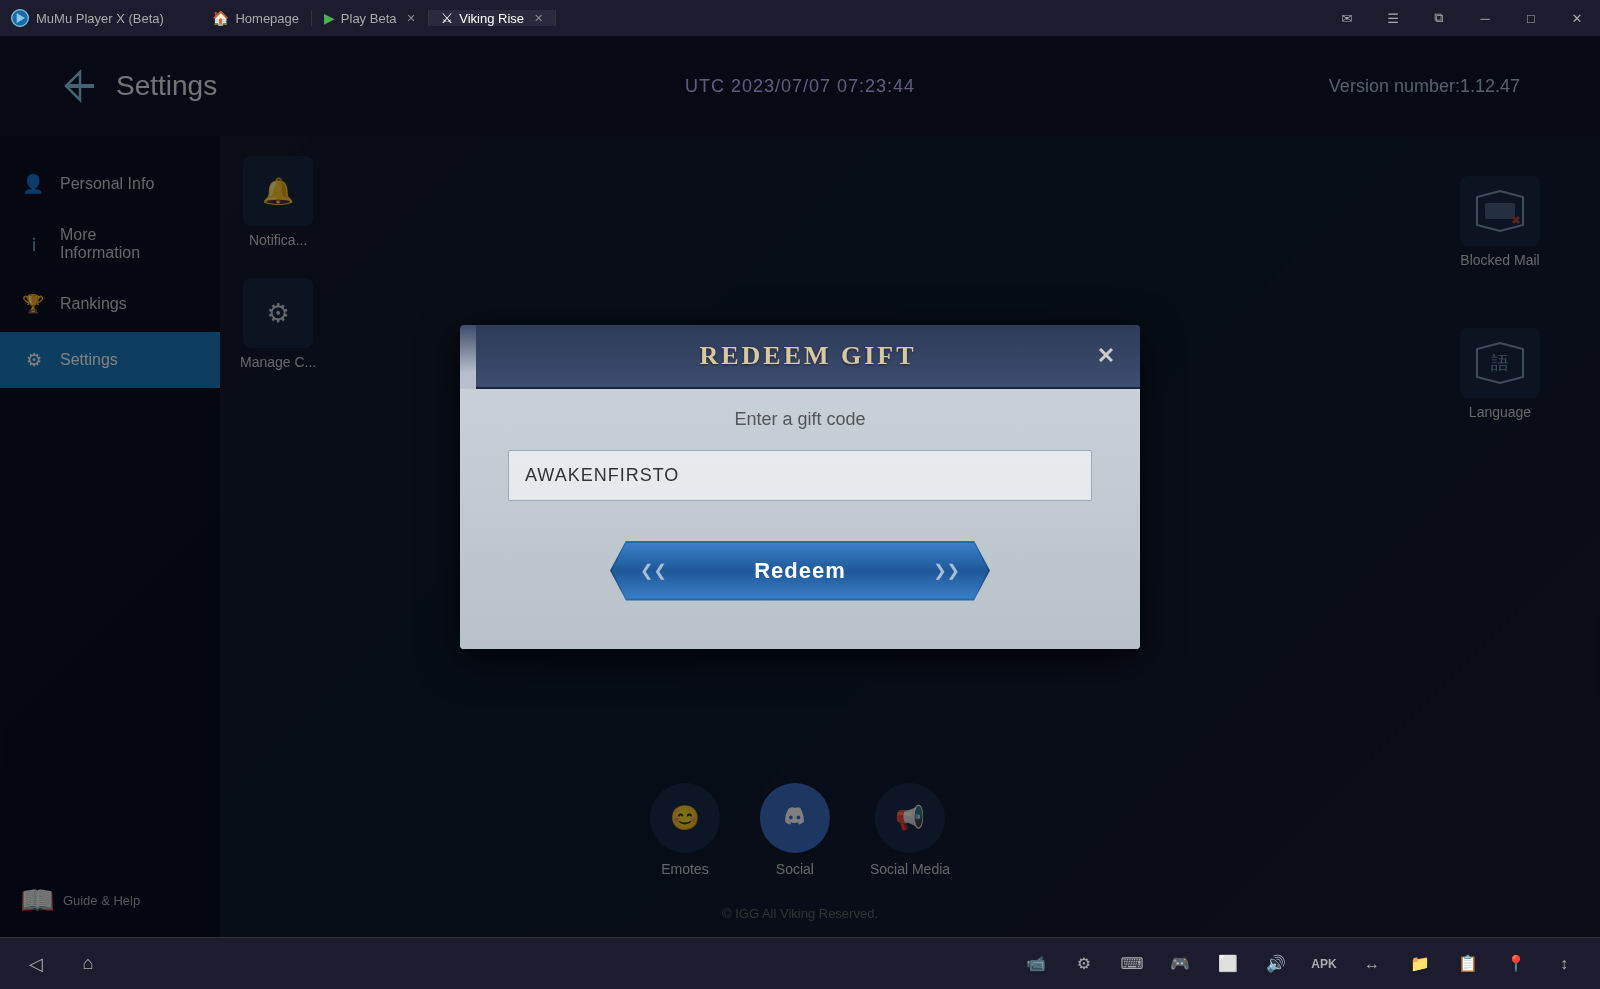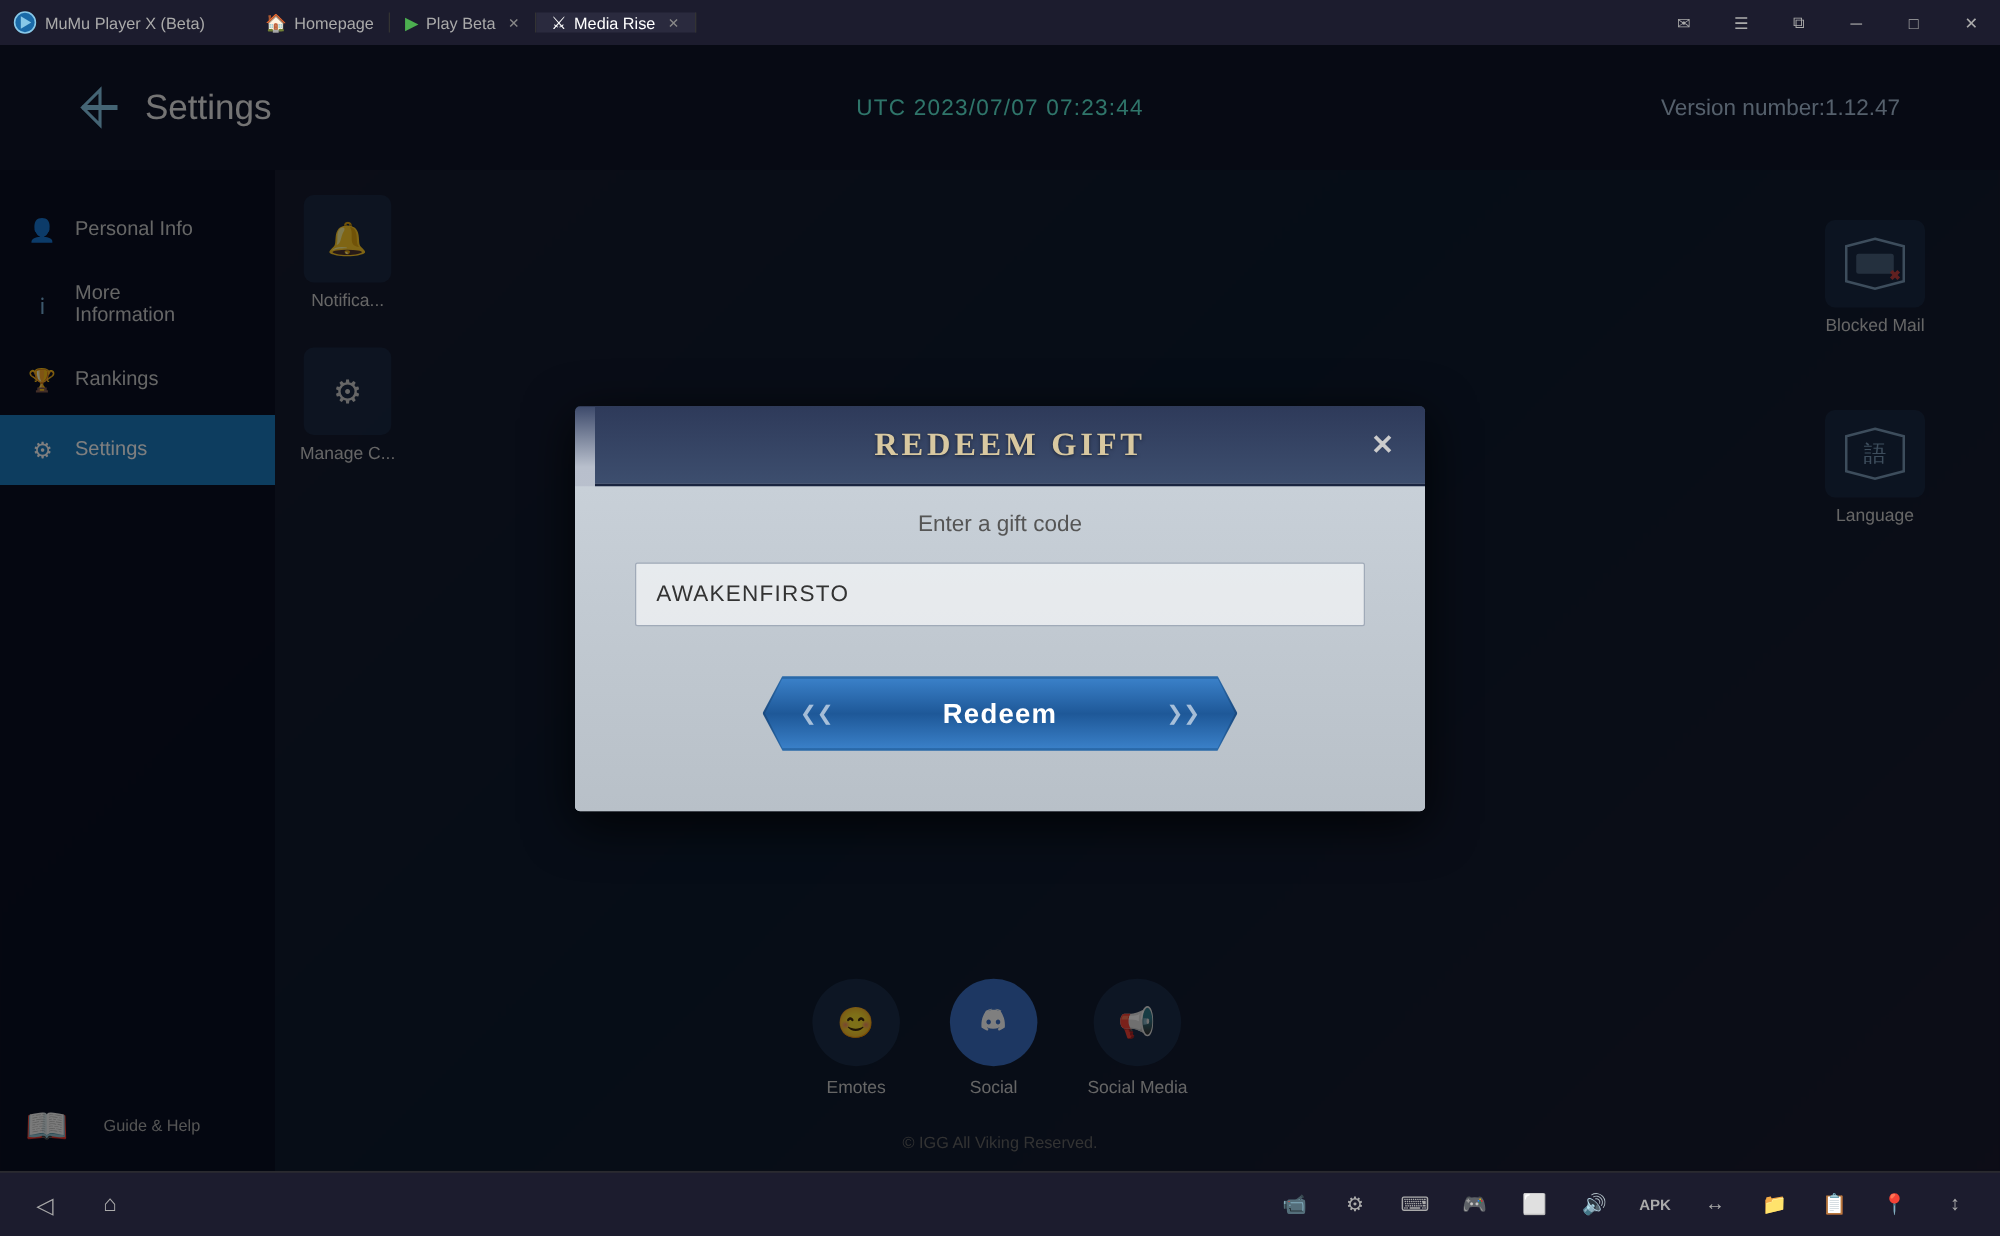--- a/index.html
+++ b/index.html
@@ -112,21 +112,21 @@
     #settings-title {
       font-size: 28px;
       color: #e8e8e8;
       font-weight: 300;
     }
     #datetime-display {
       position: absolute;
       left: 50%;
       transform: translateX(-50%);
       font-size: 18px;
-      color: #5eead4;
+      color: #c4b5fd;
       letter-spacing: 1px;
     }
     #version-display {
       position: absolute;
       right: 80px;
       font-size: 18px;
       color: #aac0d8;
     }
 
     
@@ -402,21 +402,21 @@
   </div>
 
   <div class="tab">
     <span style="font-size:14px;color:#4CAF50;">▶</span>
     <span>Play Beta</span>
     <span class="tab-close">✕</span>
   </div>
 
   <div class="tab active">
     <span style="font-size:14px;">⚔</span>
-    <span>Media Rise</span>
+    <span>Viking Rise</span>
     <span class="tab-close">✕</span>
   </div>
 
   <div id="window-controls">
     <div class="win-ctrl">✉</div>
     <div class="win-ctrl">☰</div>
     <div class="win-ctrl">⧉</div>
     <div class="win-ctrl">─</div>
     <div class="win-ctrl">□</div>
     <div class="win-ctrl close">✕</div>
@@ -452,21 +452,21 @@
       <span class="sidebar-icon">🏆</span>
       <span>Rankings</span>
     </div>
     <div class="sidebar-item active">
       <span class="sidebar-icon">⚙</span>
       <span>Settings</span>
     </div>
 
     <div id="guide-bottom">
       <span style="font-size:28px;">📖</span>
-      <span style="font-size:13px;margin-left:20px;">Guide &amp; Help</span>
+      <span style="font-size:13px;">Guide &amp; Help</span>
     </div>
   </div>
 
   <div id="center-left-icons">
     <div class="cl-icon-item">
       <div class="cl-icon-box">🔔</div>
       <span>Notifica...</span>
     </div>
     <div class="cl-icon-item">
       <div class="cl-icon-box">⚙</div>

